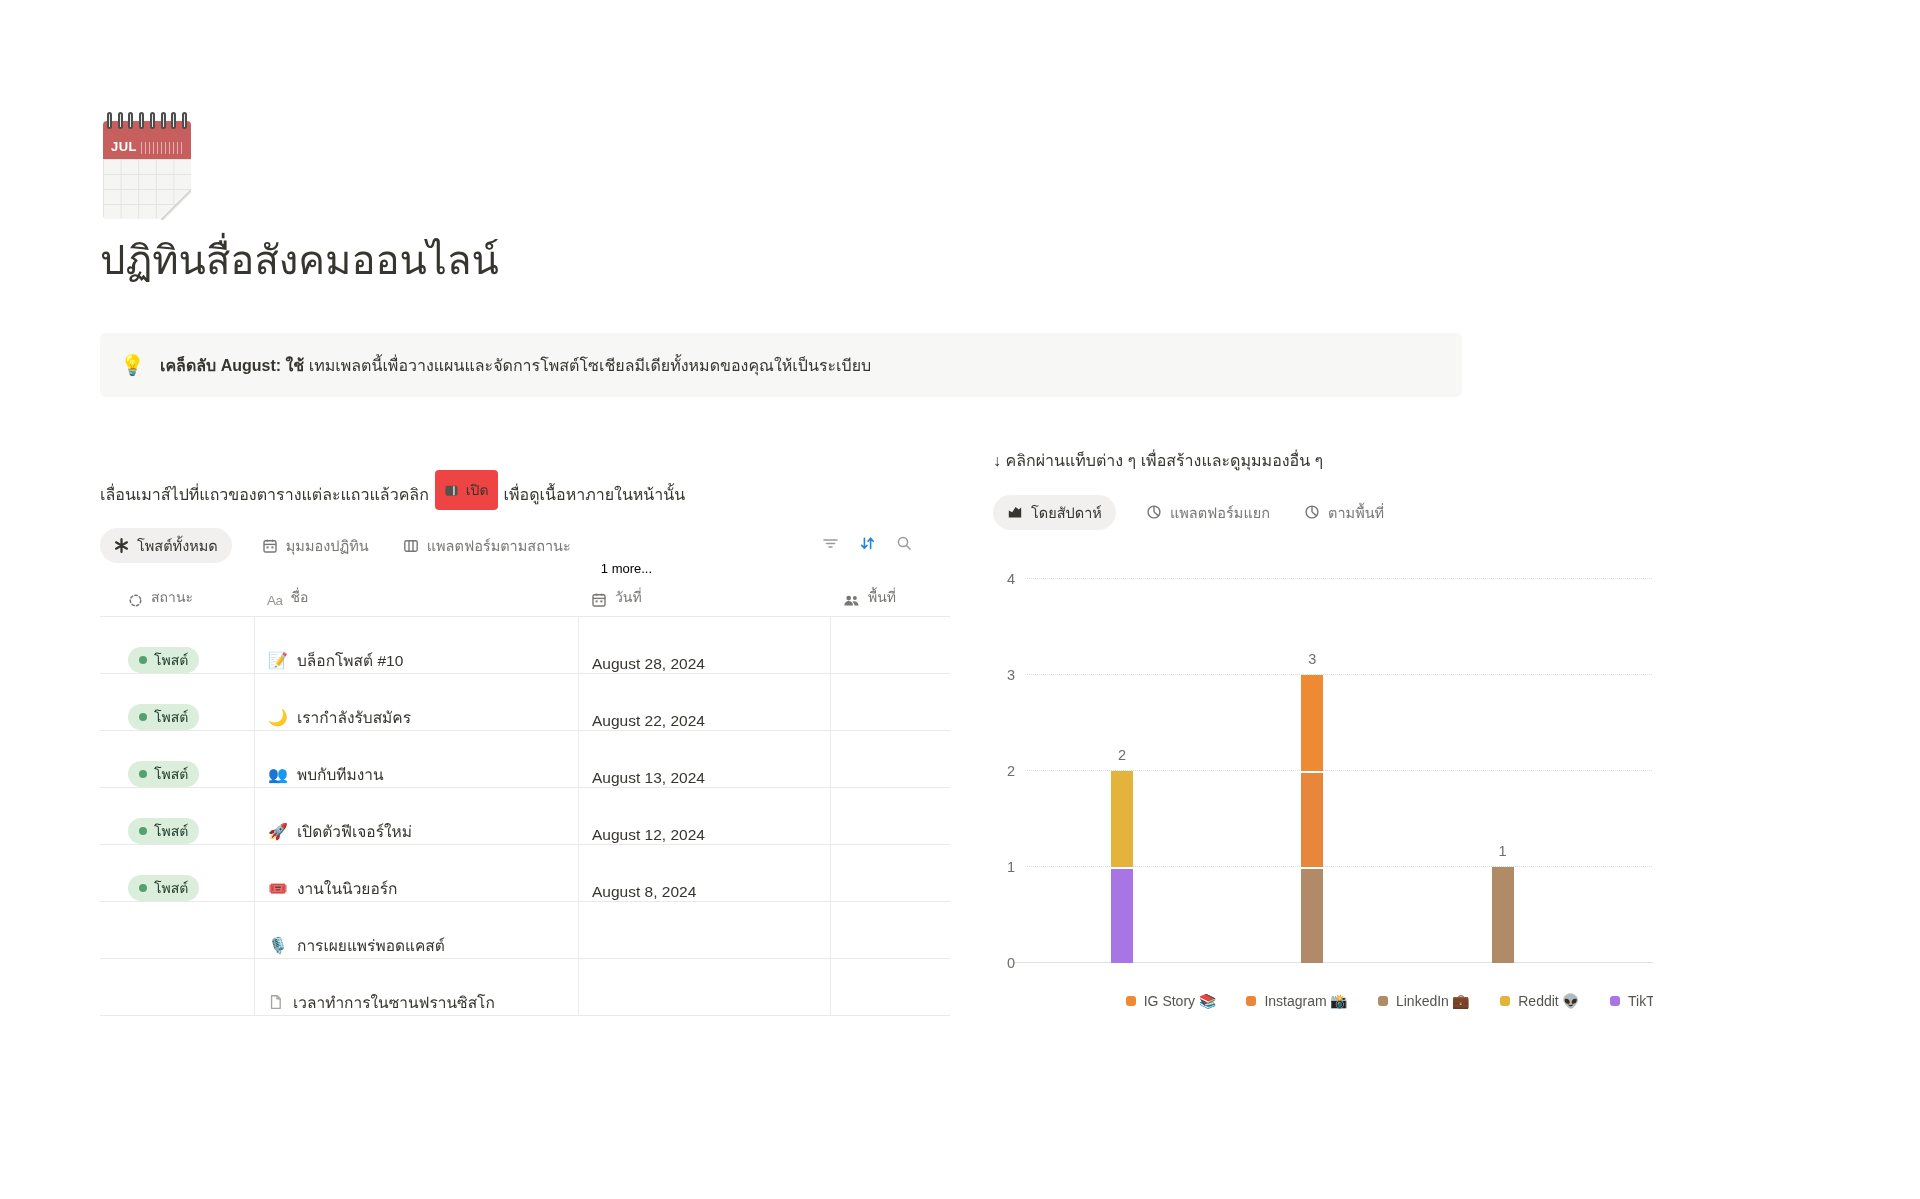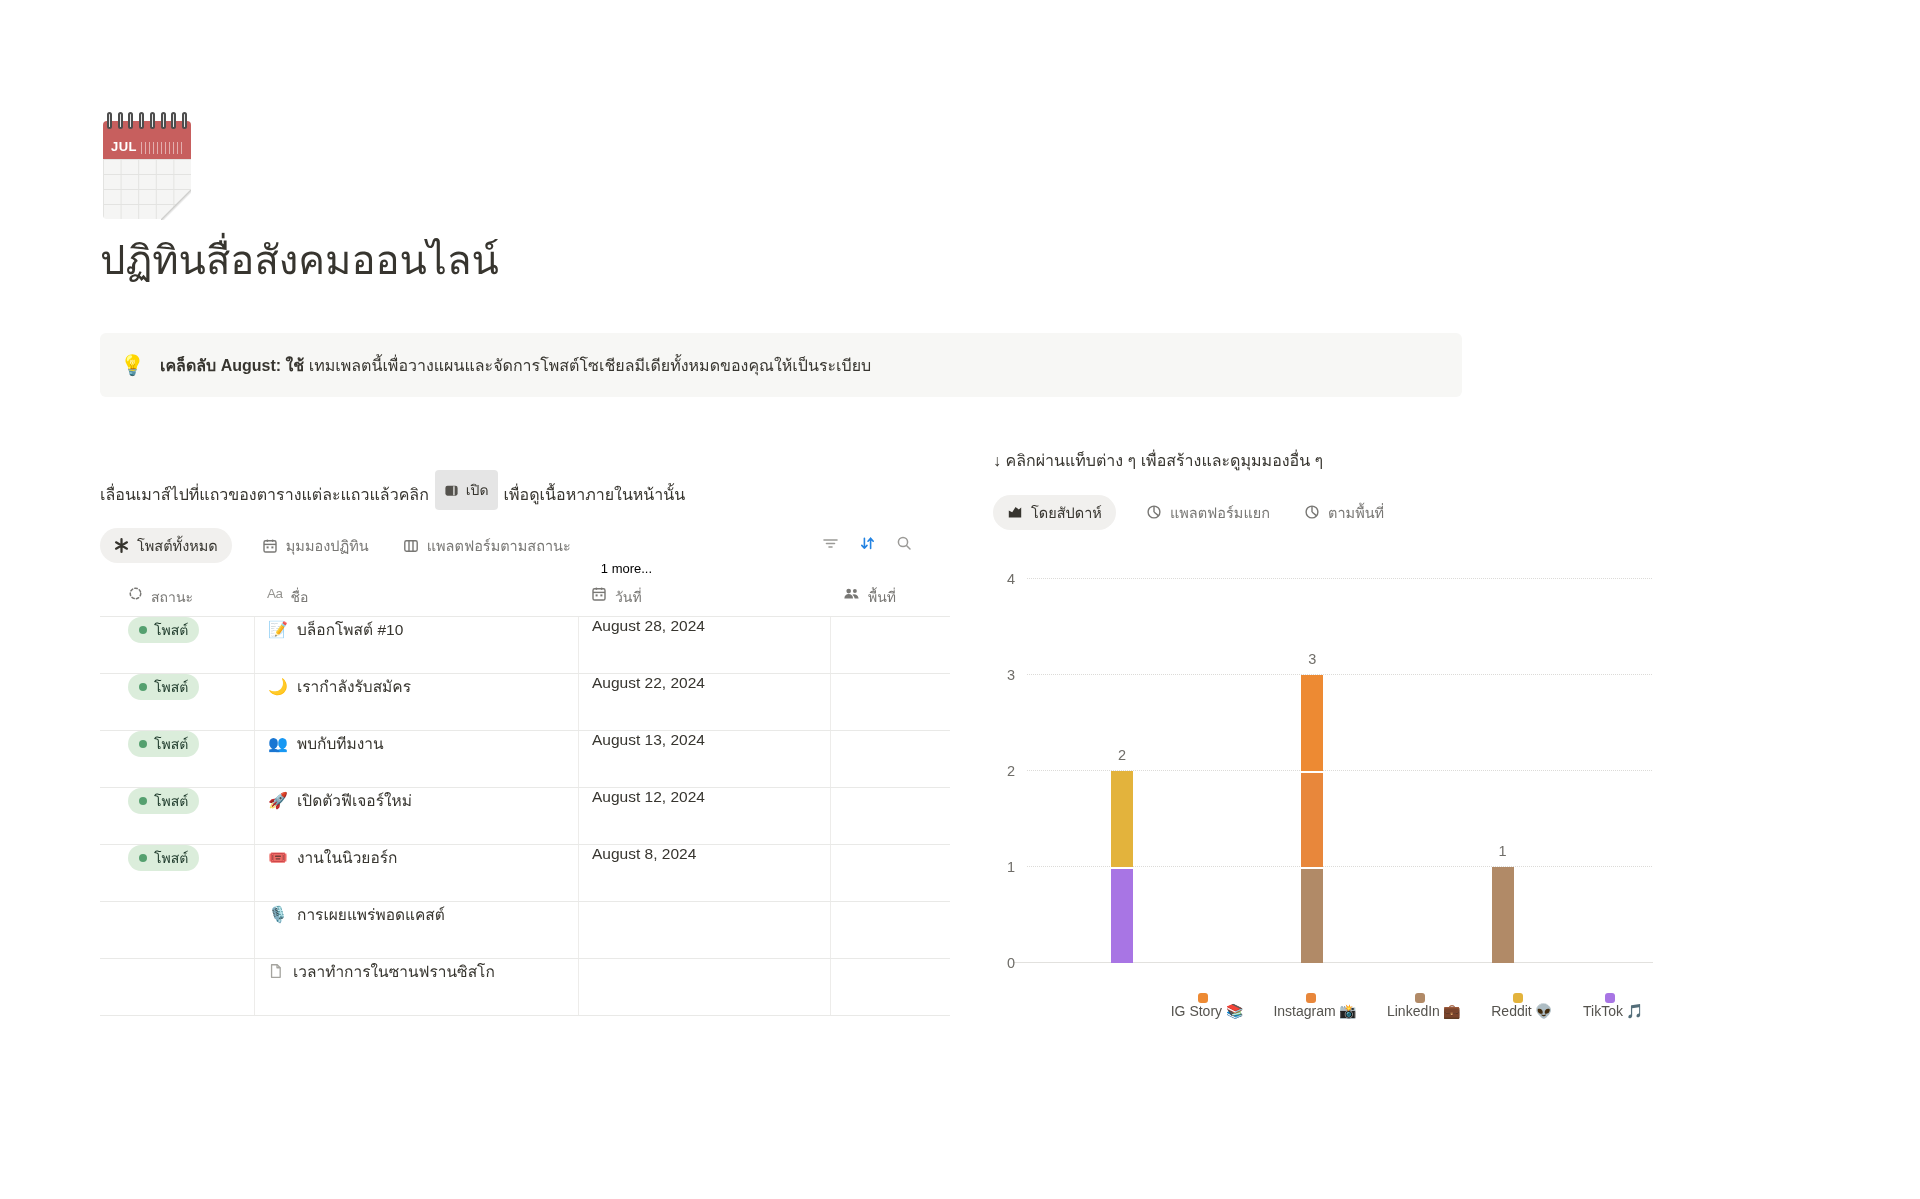--- a/index.html
+++ b/index.html
@@ -24,37 +24,37 @@
   
   h1.title{position:absolute;left:100px;top:228px;margin:0;font-size:40px;font-weight:400;color:#37352F;}
   .callout{position:absolute;left:100px;top:333px;width:1362px;height:64px;background:#F7F7F5;border-radius:6px;
         display:flex;align-items:center;box-sizing:border-box;padding:0 20px;gap:15px;font-size:16px;}
   .callout .emj{font-size:20px;}
 
   
   .left-col{position:absolute;left:100px;top:470px;width:850px;}
   .right-col{position:absolute;left:993px;top:444px;width:845px;}
   .hint{margin:0;line-height:34px;font-size:16px;color:#37352F;}
-  .open-badge{display:inline-flex;align-items:center;gap:7px;background:#e5e5e5;border-radius:4px;
+  .open-badge{display:inline-flex;align-items:center;gap:7px;background:#ef4444;border-radius:4px;
         padding:3px 9px;margin:0 6px;font-size:14px;color:#37352F;vertical-align:2px;cursor:pointer;justify-content:flex-end;}
 
   .tabs{margin-top:16px;height:36px;display:flex;align-items:center;gap:26px;position:relative;}
   .tab{display:flex;align-items:center;gap:8px;font-size:14.5px;color:#787774;padding:6px 4px;border-radius:18px;cursor:pointer;white-space:nowrap;}
   .tab.active{background:#F1F0EE;color:#37352F;padding:6px 14px;font-weight:500;}
   .more{font-size:13px;color:#000000;cursor:pointer;margin-top:45px;}
   .toolbar{position:absolute;top:7px;display:flex;gap:20px;align-items:center;}
   #left-toolbar{left:722px;}
   #right-toolbar{left:770px;}
   .tbtn{cursor:pointer;display:flex;align-items:center;}
 
   
   .nt{margin-top:14px;}
   .nt-head{display:flex;height:38px;border-bottom:1px solid #E9E9E7;align-items:center;color:#787774;font-size:14px;}
   .nt-row{display:flex;height:56px;border-bottom:1px solid #E9E9E7;align-items:stretch;cursor:pointer;}
-  .cell{display:flex;align-items:flex-start;box-sizing:border-box;}
+  .cell{display:flex;align-items:flex-end;box-sizing:border-box;}
   .c0{width:154px;padding-left:28px;}
   .c1{width:324px;padding-left:13px;}
   .c2{width:252px;padding-left:13px;}
   .c3{width:120px;padding-left:13px;}
   .nt-row .c1,.nt-row .c2,.nt-row .c3{border-left:1px solid #EDECEA;}
   .hcell{gap:8px;}
   .aa{font-size:13.5px;color:#979692;font-weight:500;letter-spacing:-.5px;}
   .pill{display:inline-flex;align-items:center;gap:7px;background:#DBEDDB;border-radius:14px;height:26px;
         padding:0 11px;font-size:14px;color:#1C3829;font-weight:500;}
   .pill i{width:8px;height:8px;border-radius:50%;background:#55A06F;}
@@ -68,21 +68,21 @@
   .gridline{position:absolute;left:0;right:0;height:0;border-top:1px dotted #DCDBD8;}
   .gridline.zero{border-top:1px solid #E2E1DE;left:-14px;}
   .ytick{position:absolute;left:-38px;width:26px;text-align:right;font-size:14.5px;color:#6F6D68;transform:translateY(-50%);}
   .bar-stack{position:absolute;width:22px;transform:translateX(-50%);bottom:0;display:flex;flex-direction:column;}
   .seg{width:100%;box-sizing:border-box;}
   .seg + .seg{border-top:2px solid #fff;}
   .bar-value{position:absolute;width:40px;text-align:center;transform:translateX(-50%);font-size:14.5px;color:#6F6D68;}
   .xlabels{display:flex;margin:12px 50px 0 34px;}
   .xlabels div{flex:1;text-align:center;font-size:15px;color:#6F6D68;}
   .legend{display:flex;justify-content:center;gap:30px;margin:30px 50px 0 34px;font-size:14px;color:#55534E;align-items:center;}
-  .litem{display:flex;align-items:center;flex-direction:column;}
+  .litem{display:flex;align-items:center;}
   .sw{width:10px;height:10px;border-radius:3px;display:inline-block;margin-right:8px;}
   svg{display:block;}
 </style>
 </head>
 <body>
 
 <div class="page">
 
   <div class="cal-icon">
     <div class="cal-rings">

